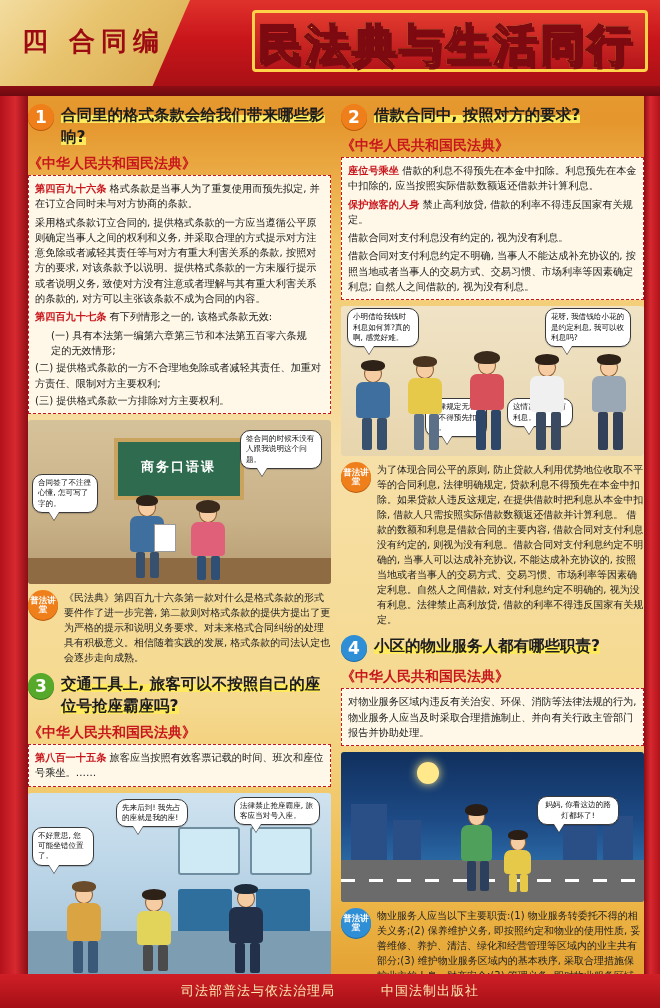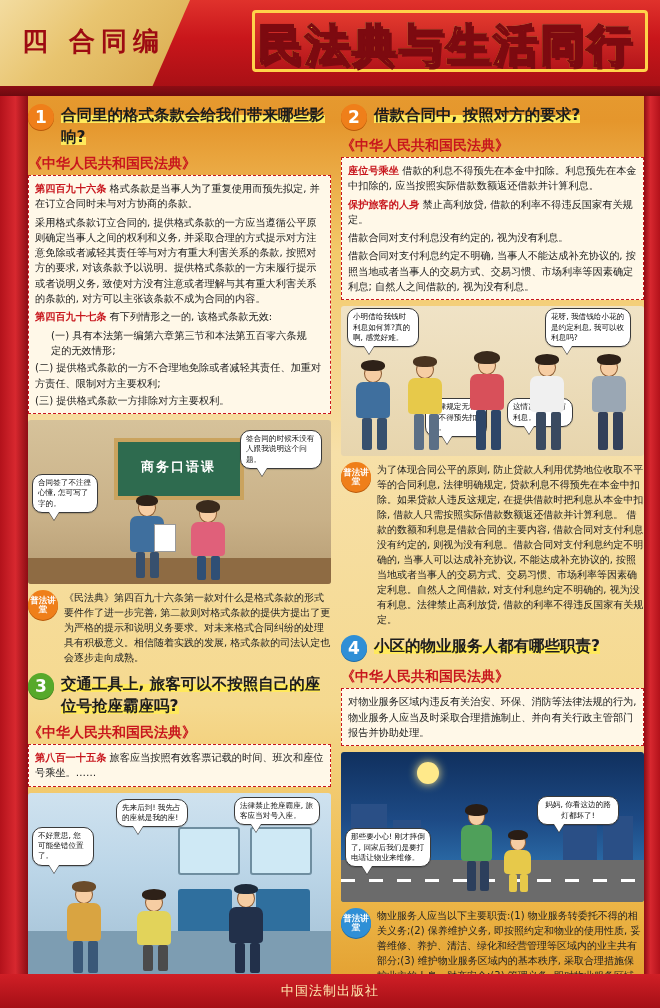--- a/index.html
+++ b/index.html
@@ -362,28 +362,28 @@
             <div class="legs" style="left:10px; top:53px; width:9px; height:30px; background:#2c3f5c;"></div>
             <div class="legs" style="left:23px; top:53px; width:9px; height:30px; background:#2c3f5c;"></div>
           </div>
           <div class="person" style="left:160px; top:82px; width:34px; height:58px;">
             <div class="head" style="left:9px; top:0; width:16px; height:17px;"></div>
             <div class="hair" style="left:7px; top:-4px; width:20px; height:10px; background:#2a1d14;"></div>
             <div class="body" style="left:3px; top:16px; width:27px; height:24px; background:#e7c94a;"></div>
             <div class="legs" style="left:8px; top:40px; width:8px; height:18px; background:#e7c94a;"></div>
             <div class="legs" style="left:19px; top:40px; width:8px; height:18px; background:#e7c94a;"></div>
           </div>
-          <div class="bubble" style="left:4px; top:76px; width:86px;">那些要小心! 刚才摔倒了, 回家后我们是要打电话让物业来维修。</div>
           <div class="bubble" style="left:196px; top:44px; width:82px;text-align:center;">妈妈, 你看这边的路灯都坏了!</div>
         </div>
 
         <div class="badge-row">
           <div class="badge blue">普法讲堂</div>
           <div class="txt">物业服务人应当以下主要职责:(1) 物业服务转委托不得的相关义务;(2) 保养维护义务, 即按照约定和物业的使用性质, 妥善维修、养护、清洁、绿化和经营管理等区域内的业主共有部分;(3) 维护物业服务区域内的基本秩序, 采取合理措施保护业主的人身、财产安全;(3) 管理义务, 即对物业服务区域内违反有关治安、环保、消防等法律法规的行为, 及时制止并向行政主管部门报告并协助处理;(4) 定期报告义务;(5) 通知义务;(6) 交接义务;(7) 继续管理义务等。与此相应, 业主也应当按照约定向物业服务人支付物业费。</div>
         </div>
       </div>
     </div>
   </div>
 
   <div class="bottom-rail">
+    <span class="pub">司法部普法与依法治理局</span>
     <span class="pub">中国法制出版社</span>
   </div>
 </div>
 
 </body></html>

